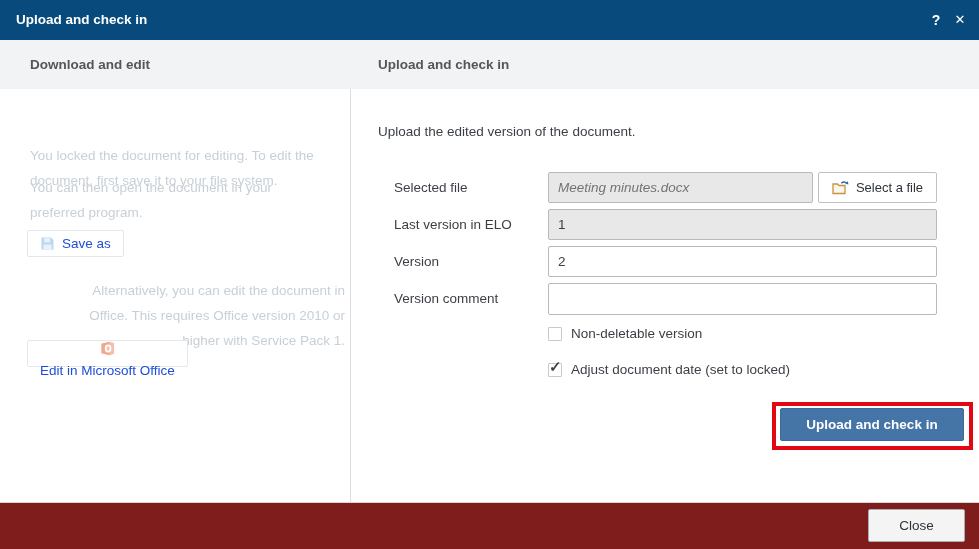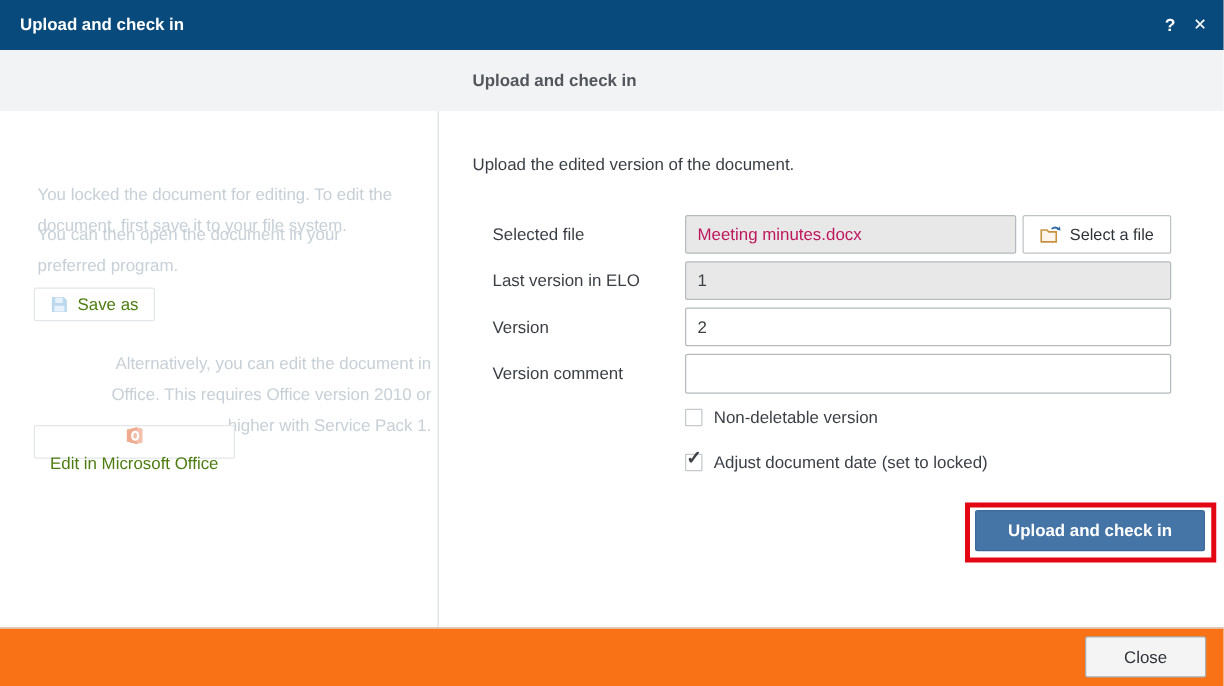--- a/index.html
+++ b/index.html
@@ -53,21 +53,21 @@
     font-size:13.5px; line-height:25px; color:#c7d0d7;
     white-space:pre-line;
   }
   .para.p1 { top:119px;margin-top:24px; }
   .para.p2 { top:175px; }
   .para.p3 { top:278px;text-align:right; }
   .ghost-btn {
     position:absolute; display:flex; align-items:center; gap:7px;
     height:27px; padding:0 12px;
     background:#ffffff; border:1px solid #e3e7ea; border-radius:2px;
-    color:#4d7c0f; font-size:13.5px; font-family:inherit;
+    color:#1d4ed8; font-size:13.5px; font-family:inherit;
   }
   .ghost-btn.save   { left:27px; top:230px; }
   .ghost-btn.office { left:27px; top:340px;flex-direction:column; }
   
   .intro {
     position:absolute; left:378px; top:124px;
     font-size:13.5px; color:#3b3f45;
   }
   .flabel {
     position:absolute; left:394px; font-size:13.5px; color:#3b3f45;
@@ -81,21 +81,21 @@
     position:absolute; left:548px; height:31px; width:389px;
     border:1px solid #b4babe; border-radius:2px;
     background:#ffffff; color:#3c4043;
     font-size:13.5px; font-family:inherit; padding:0 9px;
   }
   .field.r1 { top:172px; width:265px; }
   .field.r2 { top:209px; }
   .field.r3 { top:246px; }
   .field.r4 { top:283px; height:32px; }
   .field.disabled { background:#e8e8e9; }
-  .field.txt-gray { color:#be185d; }
+  .field.txt-gray { color:#737373;font-style:italic; }
   .select-file-btn {
     position:absolute; left:818px; top:172px; width:119px; height:31px;
     display:flex; align-items:center; justify-content:center; gap:7px;
     background:#ffffff; border:1px solid #bfc2c5; border-radius:2px;
     font-size:13px; font-family:inherit; color:#2e3338; cursor:pointer;
   }
   
   .cbrow { position:absolute; left:548px; display:flex; align-items:center; gap:9px; cursor:pointer; }
   .cbrow.cb1 { top:326px; }
   .cbrow.cb2 { top:362px; }
@@ -116,39 +116,40 @@
     color:#ffffff; font-size:13.5px; font-weight:bold; font-family:inherit;
     cursor:pointer;
   }
   .red-annotation {
     position:absolute; left:772px; top:402px; width:201px; height:48px;
     border:4px solid #e30613; pointer-events:none;
   }
   
   .footer {
     position:absolute; left:0; top:502px; width:979px; height:47px;
-    background:#f97316; border-top:1px solid #d5d7d9;
+    background:#7f1d1d; border-top:1px solid #d5d7d9;
   }
   .close-btn {
     position:absolute; left:868px; top:6px; width:97px; height:33px;
     background:#f4f4f5; border:1px solid #abaeb1; border-radius:2px;
     font-size:13.5px; font-family:inherit; color:#2e3338; cursor:pointer;
   }
   .icon-svg { display:block; flex:0 0 auto; }
 </style>
 </head>
 <body>
 
 <div class="titlebar">
   <span class="title">Upload and check in</span>
   <span class="tb-icon help">?</span>
   <span class="tb-icon close">✕</span>
 </div>
 
 <div class="header-band">
+  <span class="section-title left">Download and edit</span>
   <span class="section-title right">Upload and check in</span>
 </div>
 
 <div class="content"></div>
 <div class="panel-divider"></div>
 
 <p class="para p1">You locked the document for editing. To edit the
 document, first save it to your file system.</p>
 <p class="para p2">You can then open the document in your
 preferred program.</p>

